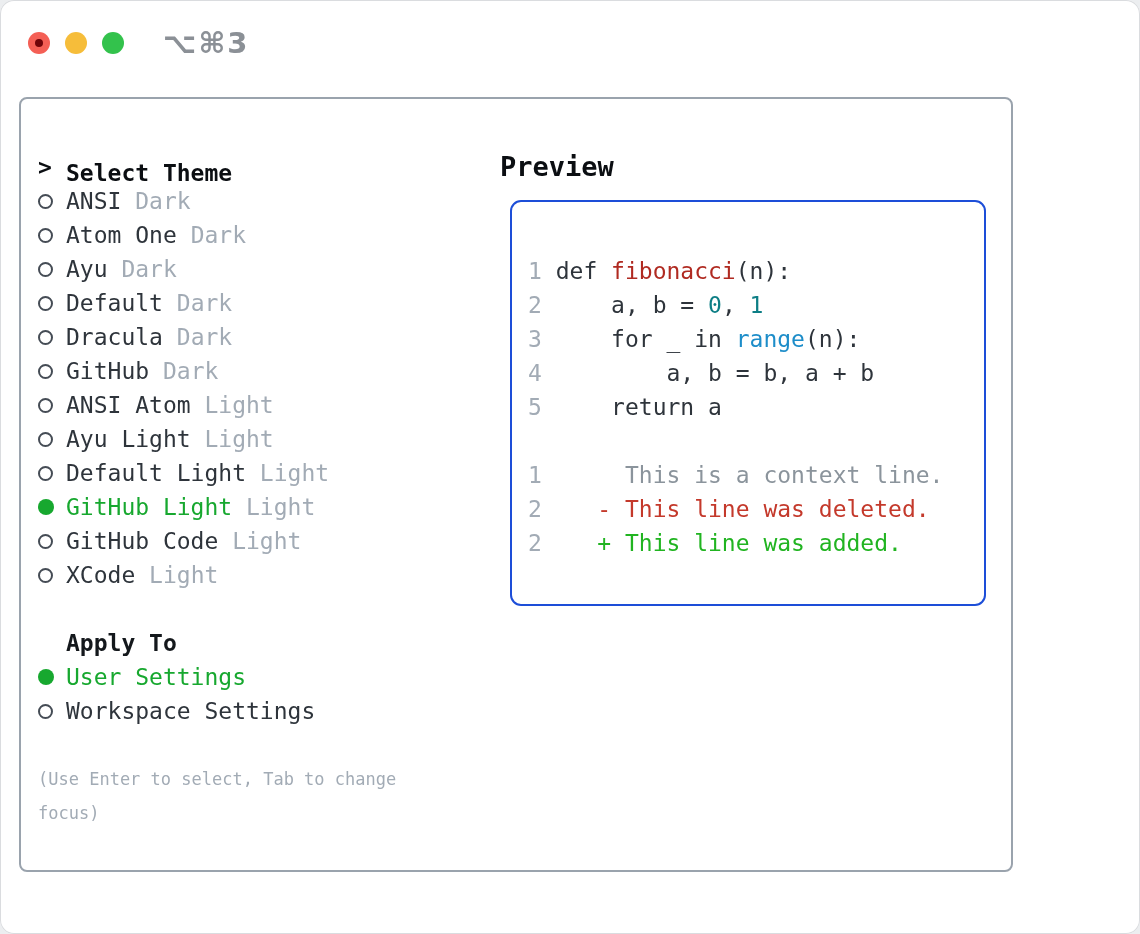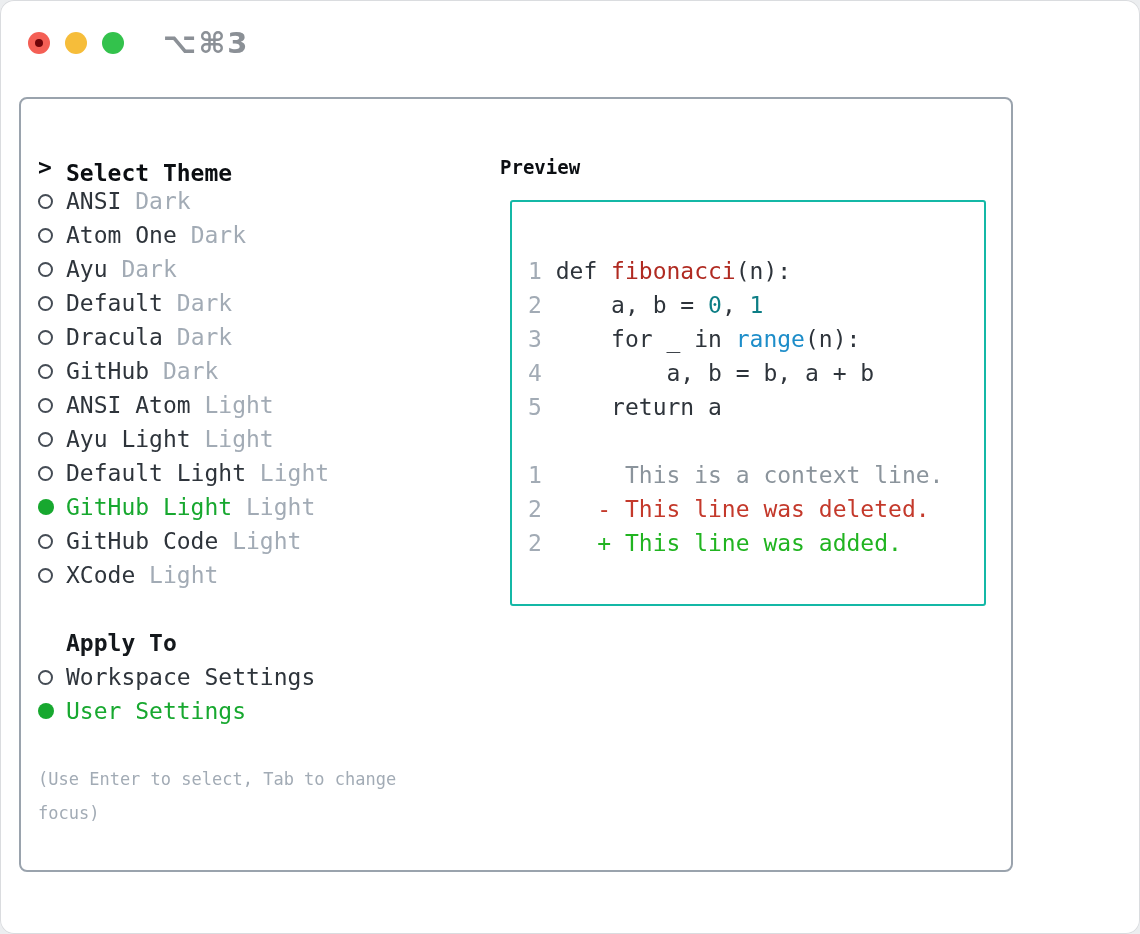--- a/index.html
+++ b/index.html
@@ -71,26 +71,26 @@
   .opt-name{color:#2e343b;}
   .row.selected .opt-name{color:#17a82f;text-align:right;}
   .variant{color:#a2abb5;}
   .hint{
     width:414px;color:#a2abb5;white-space:normal;
     font-size:17px;line-height:34px;
   }
   
   .preview-header{
     position:absolute;left:479px;top:51px;height:34px;line-height:34px;
-    font-size:19px;font-weight:700;color:#0b0e12;
+    font-size:27px;font-weight:700;color:#0b0e12;
   }
   .preview-box{
     position:absolute;left:489px;top:101px;
     width:476px;height:406px;
-    border:2px solid #14b8a6;border-radius:3px;
+    border:2px solid #1d4ed8;border-radius:11px;
     box-sizing:border-box;overflow:hidden;
   }
   .code{
     padding:52px 0 0 16px;
     font-size:23px;line-height:34px;white-space:pre;
   }
   .c-ln{color:#a2abb5;}
   .c-plain{color:#2e343b;}
   .c-func{color:#b02a21;}
   .c-num{color:#0d7e85;}
@@ -137,22 +137,22 @@
         </div>
 
       <div class="row spacer"></div>
 
       <div class="row">
         <span class="marker"></span>
         <span class="apply-header">Apply To</span>
       </div>
 
       <div id="apply-to-list">
+          <div class="row option selected"><span class="marker"><span class="radio-on"></span></span><span class="opt-name">User Settings</span></div>
           <div class="row option"><span class="marker"><span class="radio-off"></span></span><span class="opt-name">Workspace Settings</span></div>
-          <div class="row option selected"><span class="marker"><span class="radio-on"></span></span><span class="opt-name">User Settings</span></div>
         </div>
 
       <div class="row spacer"></div>
 
       <div class="hint">(Use Enter to select, Tab to change focus)</div>
     </div>
 
     <div class="preview-header">Preview</div>
 
     <div class="preview-box">

